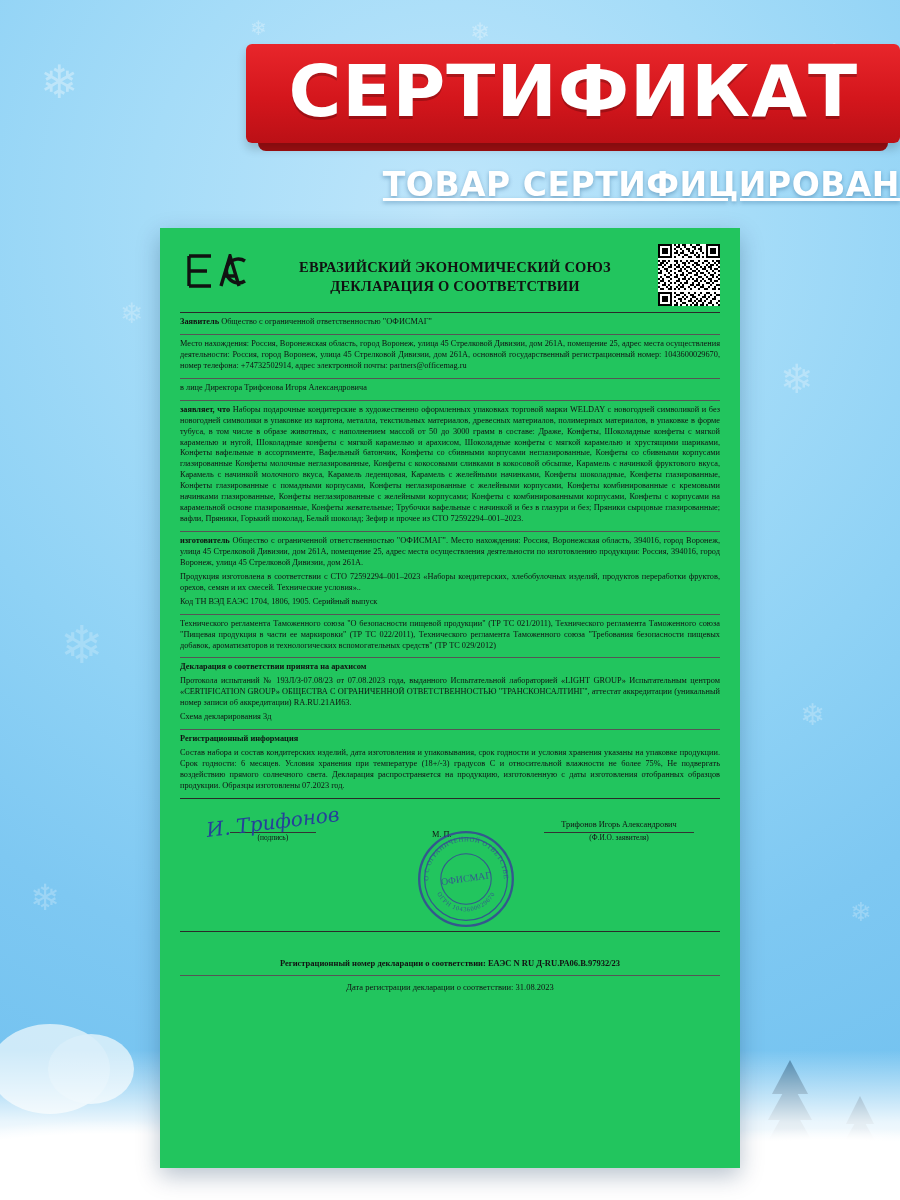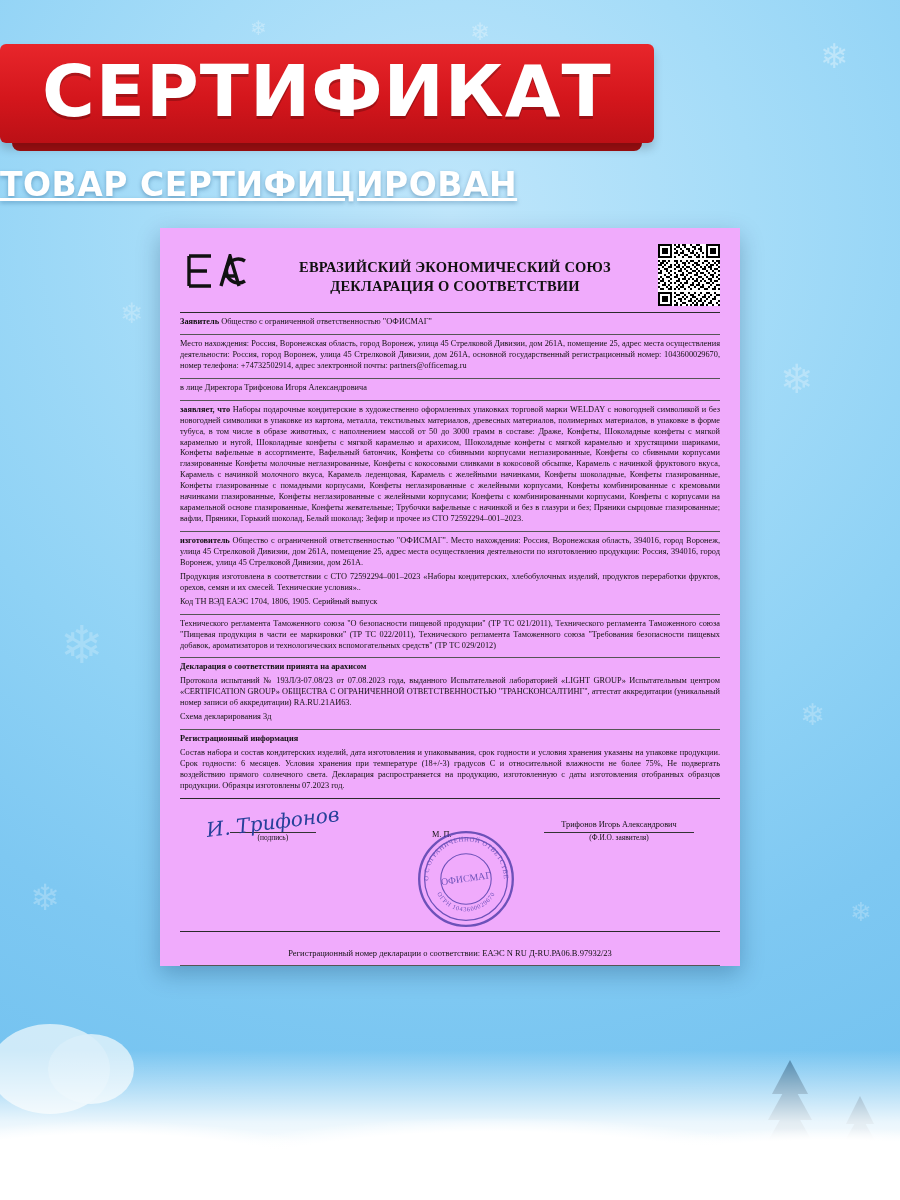--- a/index.html
+++ b/index.html
@@ -58,21 +58,21 @@
     position: absolute;
     border-radius: 50%;
     background: #d8eef9;
     opacity: .9;
   }
 
   
   .header {
     position: absolute;
     top: 0; left: 0; right: 0;
-    text-align: left;
+    text-align: right;
     padding-top: 44px;
   }
   .ribbon-wrap {
     position: relative;
     display: inline-block;
   }
   .ribbon-shadow {
     position: absolute;
     left: 12px; right: 12px;
     top: 14px; bottom: -8px;
@@ -108,22 +108,22 @@
     text-shadow: 0 2px 4px rgba(0,60,110,.35);
     text-decoration: underline;
   }
 
   
   .sheet {
     position: absolute;
     left: 160px;
     top: 228px;
     width: 580px;
-    height: 738px;
-    background: #f0abfc;
+    height: 940px;
+    background: #22c55e;
     box-shadow: 0 8px 22px rgba(0,40,80,.28);
     padding: 14px 20px 10px;
     overflow: hidden;
     color: #111;
     font-size: 8.3px;
     line-height: 1.32;
   }
 
   .doc-top {
     display: flex;
@@ -204,22 +204,23 @@
     position: absolute;
     left: 232px;
     top: 12px;
     width: 108px; height: 108px;
     opacity: .72;
   }
   .stamp svg { display: block; }
 
   .reg-line {
     text-align: center;
-    margin-top: 16px;
+    margin-top: 26px;
     font-size: 8.5px;
+    font-weight: bold;
   }
   .reg-line2 {
     text-align: center;
     margin-top: 6px;
     font-size: 8.5px;
   }
 </style>
 </head>
 <body>
 

